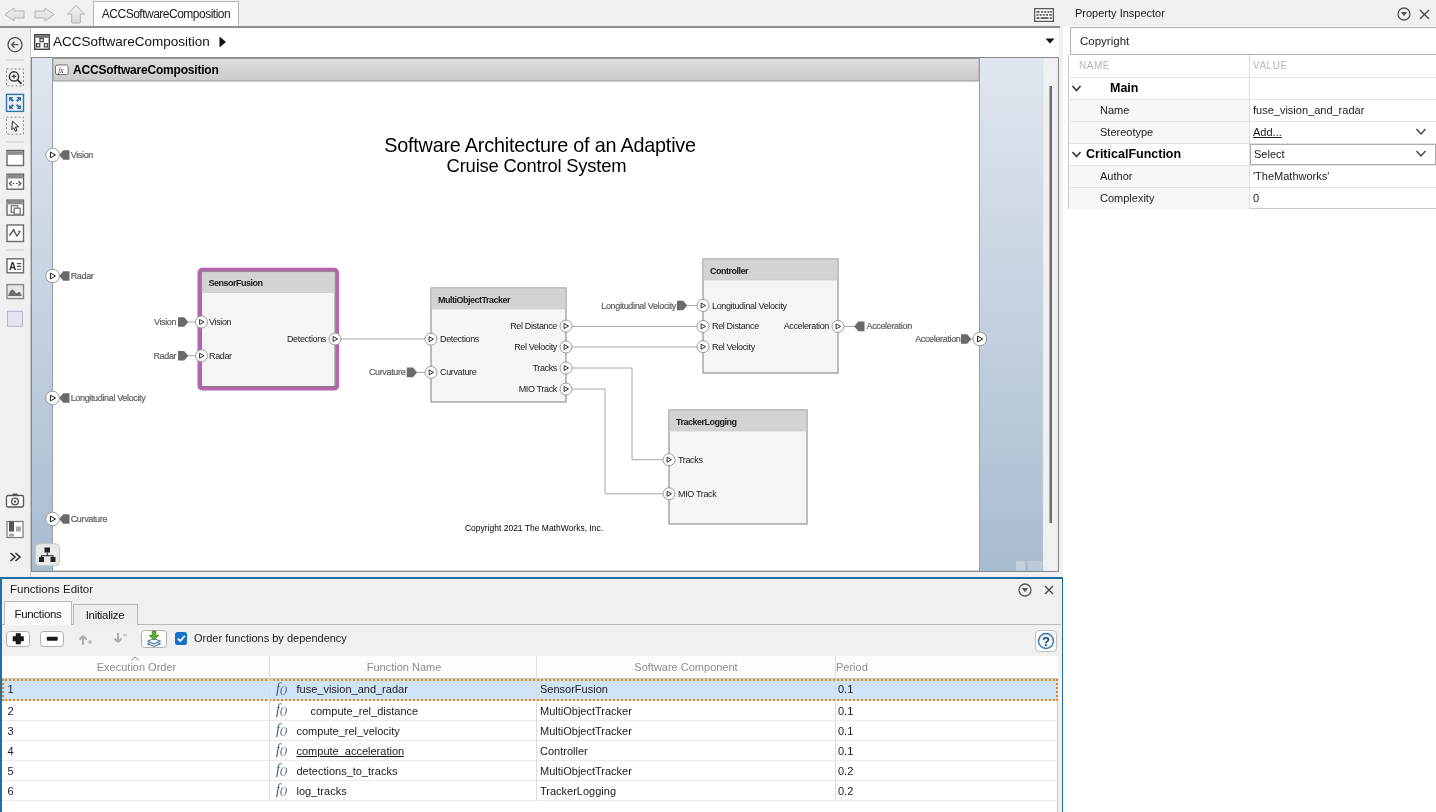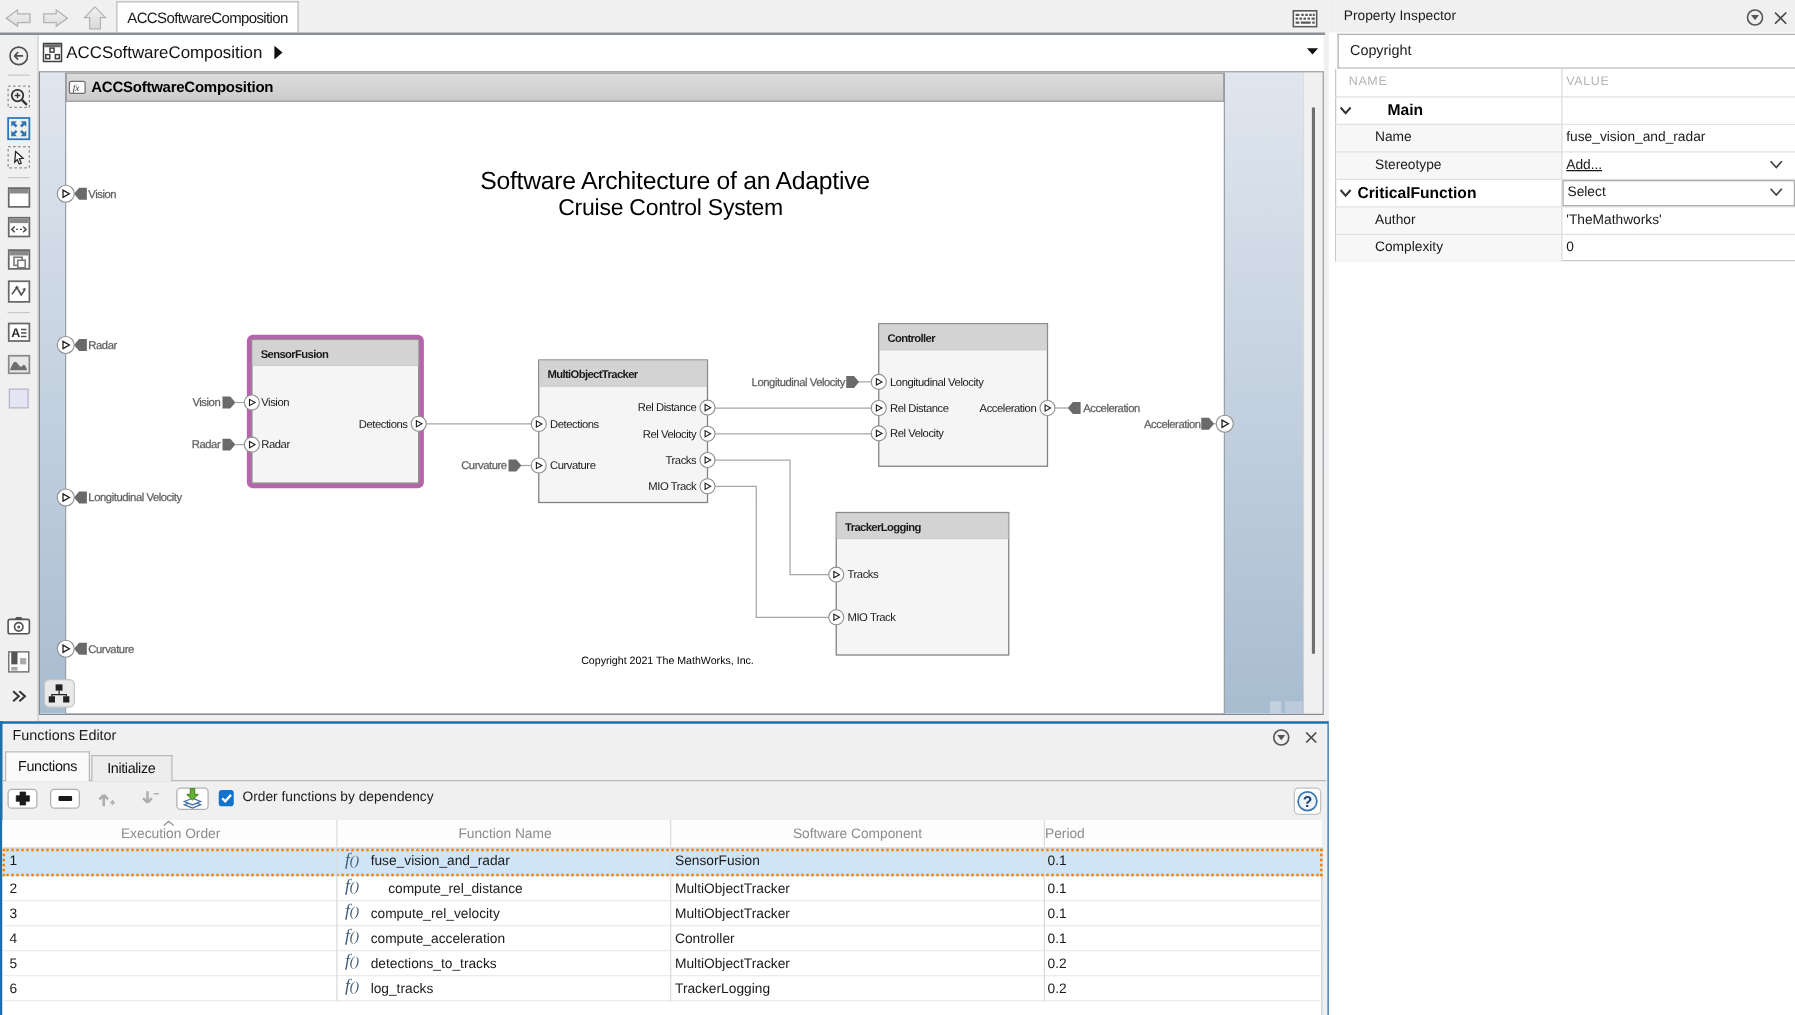--- a/index.html
+++ b/index.html
@@ -447,21 +447,21 @@
     <div class="abs" style="left:0;top:42px;width:1056px;height:20px;border-bottom:1px solid #ebebeb;"></div>
     <div class="abs" style="left:5.5px;top:42px;height:20px;line-height:20px;">3</div>
     <div class="abs" style="left:274px;top:41px;height:20px;line-height:20px;font-family:'Liberation Serif';font-style:italic;font-size:14px;color:#3d5a76;">f<span style="font-size:11px;">()</span></div>
     <div class="abs" style="left:294.5px;top:42px;height:20px;line-height:20px;">compute_rel_velocity</div>
     <div class="abs" style="left:538px;top:42px;height:20px;line-height:20px;">MultiObjectTracker</div>
     <div class="abs" style="left:836px;top:42px;height:20px;line-height:20px;">0.1</div>
 
     <div class="abs" style="left:0;top:62px;width:1056px;height:20px;border-bottom:1px solid #ebebeb;"></div>
     <div class="abs" style="left:5.5px;top:62px;height:20px;line-height:20px;">4</div>
     <div class="abs" style="left:274px;top:61px;height:20px;line-height:20px;font-family:'Liberation Serif';font-style:italic;font-size:14px;color:#3d5a76;">f<span style="font-size:11px;">()</span></div>
-    <div class="abs" style="left:294.5px;top:62px;height:20px;line-height:20px;">compute_acceleration</div>
+    <div class="abs" style="left:294.5px;top:62px;height:20px;line-height:20px;text-decoration:underline;">compute_acceleration</div>
     <div class="abs" style="left:538px;top:62px;height:20px;line-height:20px;">Controller</div>
     <div class="abs" style="left:836px;top:62px;height:20px;line-height:20px;">0.1</div>
 
     <div class="abs" style="left:0;top:82px;width:1056px;height:20px;border-bottom:1px solid #ebebeb;"></div>
     <div class="abs" style="left:5.5px;top:82px;height:20px;line-height:20px;">5</div>
     <div class="abs" style="left:274px;top:81px;height:20px;line-height:20px;font-family:'Liberation Serif';font-style:italic;font-size:14px;color:#3d5a76;">f<span style="font-size:11px;">()</span></div>
     <div class="abs" style="left:294.5px;top:82px;height:20px;line-height:20px;">detections_to_tracks</div>
     <div class="abs" style="left:538px;top:82px;height:20px;line-height:20px;">MultiObjectTracker</div>
     <div class="abs" style="left:836px;top:82px;height:20px;line-height:20px;">0.2</div>
 

